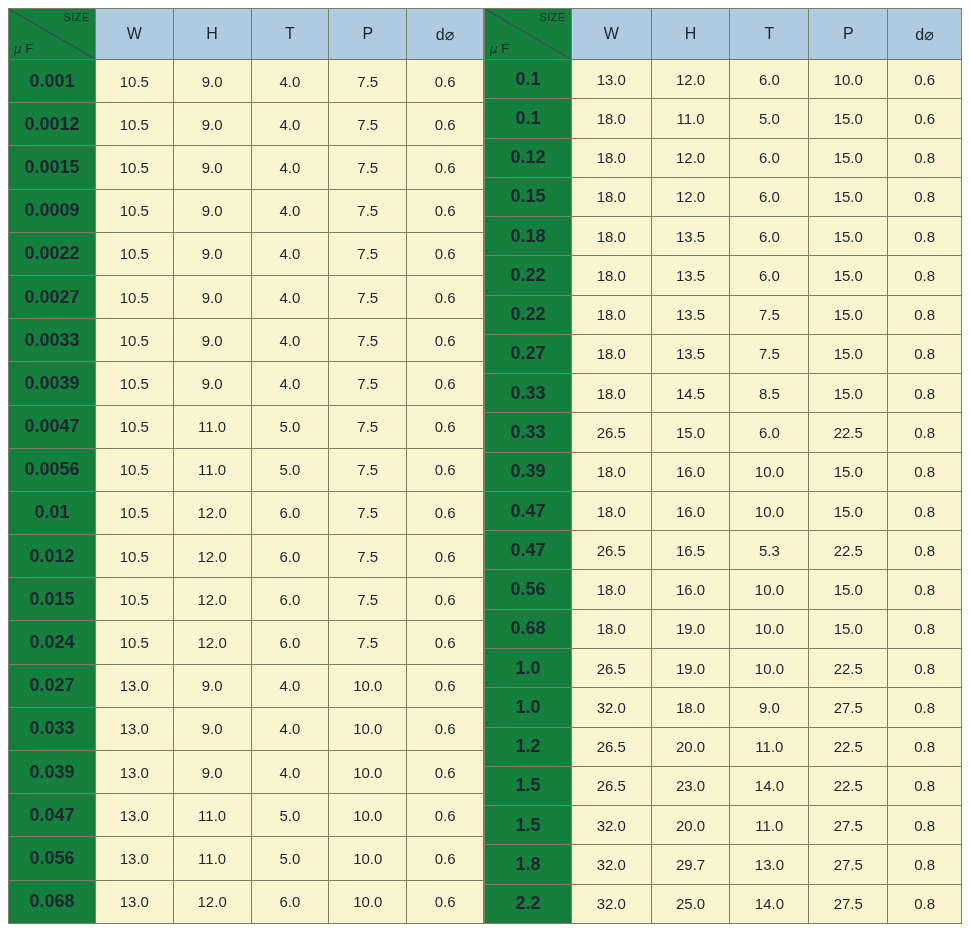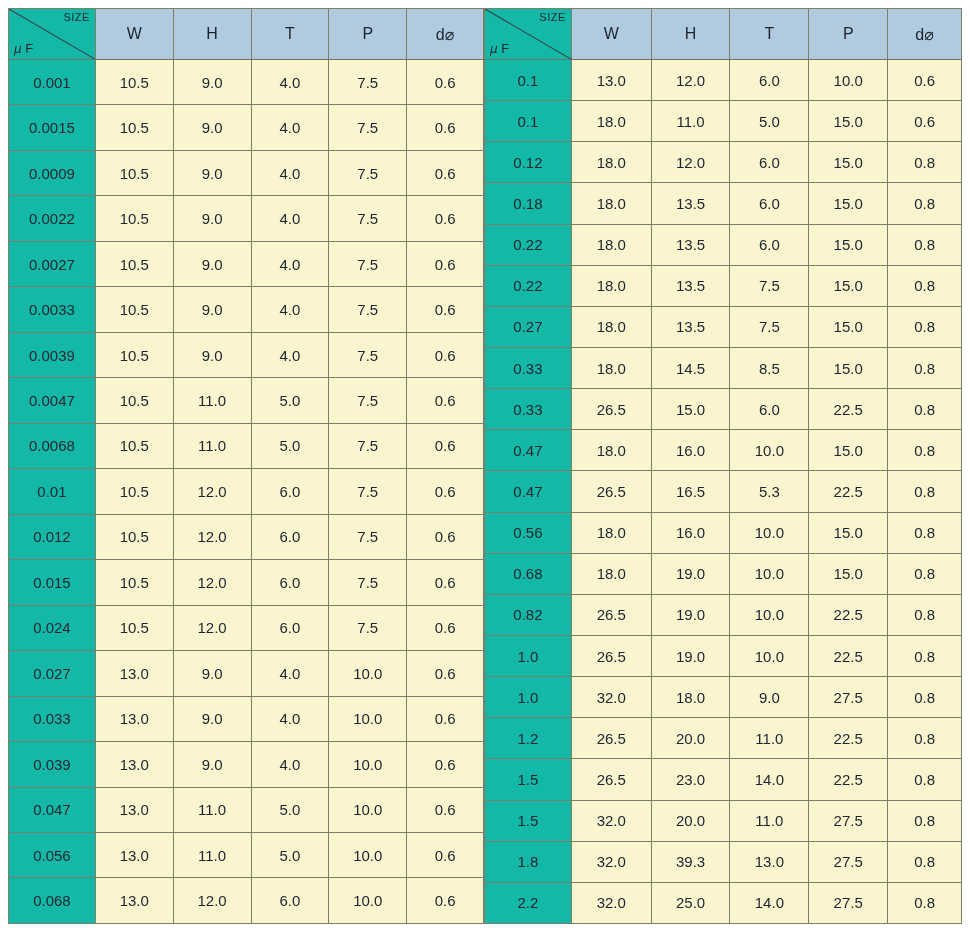--- a/index.html
+++ b/index.html
@@ -44,24 +44,25 @@
     box-sizing: border-box;
   }
   table.dimtable thead th {
     background: #b0cbe0;
     height: 51px;
     font-size: 16px;
     border-bottom: 1px solid #6d7160;
   }
   table.dimtable td.keycell,
   table.dimtable th.cornercell {
-    background: #14b8a6;
+    background: #15803d;
   }
   table.dimtable td.keycell {
-    font-size: 15px;
+    font-size: 18px;
+    font-weight: bold;
   }
   
   th.cornercell {
     position: relative;
     padding: 0;
   }
   th.cornercell .corner-inner {
     position: relative;
     width: 100%;
     height: 100%;
@@ -151,20 +152,28 @@
     <tbody id="left-body">
         <tr>
           <td class="keycell">0.001</td>
           <td>10.5</td>
           <td>9.0</td>
           <td>4.0</td>
           <td>7.5</td>
           <td>0.6</td>
         </tr>
         <tr>
+          <td class="keycell">0.0012</td>
+          <td>10.5</td>
+          <td>9.0</td>
+          <td>4.0</td>
+          <td>7.5</td>
+          <td>0.6</td>
+        </tr>
+        <tr>
           <td class="keycell">0.0015</td>
           <td>10.5</td>
           <td>9.0</td>
           <td>4.0</td>
           <td>7.5</td>
           <td>0.6</td>
         </tr>
         <tr>
           <td class="keycell">0.0009</td>
           <td>10.5</td>
@@ -207,21 +216,21 @@
         </tr>
         <tr>
           <td class="keycell">0.0047</td>
           <td>10.5</td>
           <td>11.0</td>
           <td>5.0</td>
           <td>7.5</td>
           <td>0.6</td>
         </tr>
         <tr>
-          <td class="keycell">0.0068</td>
+          <td class="keycell">0.0056</td>
           <td>10.5</td>
           <td>11.0</td>
           <td>5.0</td>
           <td>7.5</td>
           <td>0.6</td>
         </tr>
         <tr>
           <td class="keycell">0.01</td>
           <td>10.5</td>
           <td>12.0</td>
@@ -350,20 +359,28 @@
         </tr>
         <tr>
           <td class="keycell">0.12</td>
           <td>18.0</td>
           <td>12.0</td>
           <td>6.0</td>
           <td>15.0</td>
           <td>0.8</td>
         </tr>
         <tr>
+          <td class="keycell">0.15</td>
+          <td>18.0</td>
+          <td>12.0</td>
+          <td>6.0</td>
+          <td>15.0</td>
+          <td>0.8</td>
+        </tr>
+        <tr>
           <td class="keycell">0.18</td>
           <td>18.0</td>
           <td>13.5</td>
           <td>6.0</td>
           <td>15.0</td>
           <td>0.8</td>
         </tr>
         <tr>
           <td class="keycell">0.22</td>
           <td>18.0</td>
@@ -395,20 +412,28 @@
           <td>8.5</td>
           <td>15.0</td>
           <td>0.8</td>
         </tr>
         <tr>
           <td class="keycell">0.33</td>
           <td>26.5</td>
           <td>15.0</td>
           <td>6.0</td>
           <td>22.5</td>
+          <td>0.8</td>
+        </tr>
+        <tr>
+          <td class="keycell">0.39</td>
+          <td>18.0</td>
+          <td>16.0</td>
+          <td>10.0</td>
+          <td>15.0</td>
           <td>0.8</td>
         </tr>
         <tr>
           <td class="keycell">0.47</td>
           <td>18.0</td>
           <td>16.0</td>
           <td>10.0</td>
           <td>15.0</td>
           <td>0.8</td>
         </tr>
@@ -430,28 +455,20 @@
         </tr>
         <tr>
           <td class="keycell">0.68</td>
           <td>18.0</td>
           <td>19.0</td>
           <td>10.0</td>
           <td>15.0</td>
           <td>0.8</td>
         </tr>
         <tr>
-          <td class="keycell">0.82</td>
-          <td>26.5</td>
-          <td>19.0</td>
-          <td>10.0</td>
-          <td>22.5</td>
-          <td>0.8</td>
-        </tr>
-        <tr>
           <td class="keycell">1.0</td>
           <td>26.5</td>
           <td>19.0</td>
           <td>10.0</td>
           <td>22.5</td>
           <td>0.8</td>
         </tr>
         <tr>
           <td class="keycell">1.0</td>
           <td>32.0</td>
@@ -480,21 +497,21 @@
           <td class="keycell">1.5</td>
           <td>32.0</td>
           <td>20.0</td>
           <td>11.0</td>
           <td>27.5</td>
           <td>0.8</td>
         </tr>
         <tr>
           <td class="keycell">1.8</td>
           <td>32.0</td>
-          <td>39.3</td>
+          <td>29.7</td>
           <td>13.0</td>
           <td>27.5</td>
           <td>0.8</td>
         </tr>
         <tr>
           <td class="keycell">2.2</td>
           <td>32.0</td>
           <td>25.0</td>
           <td>14.0</td>
           <td>27.5</td>

